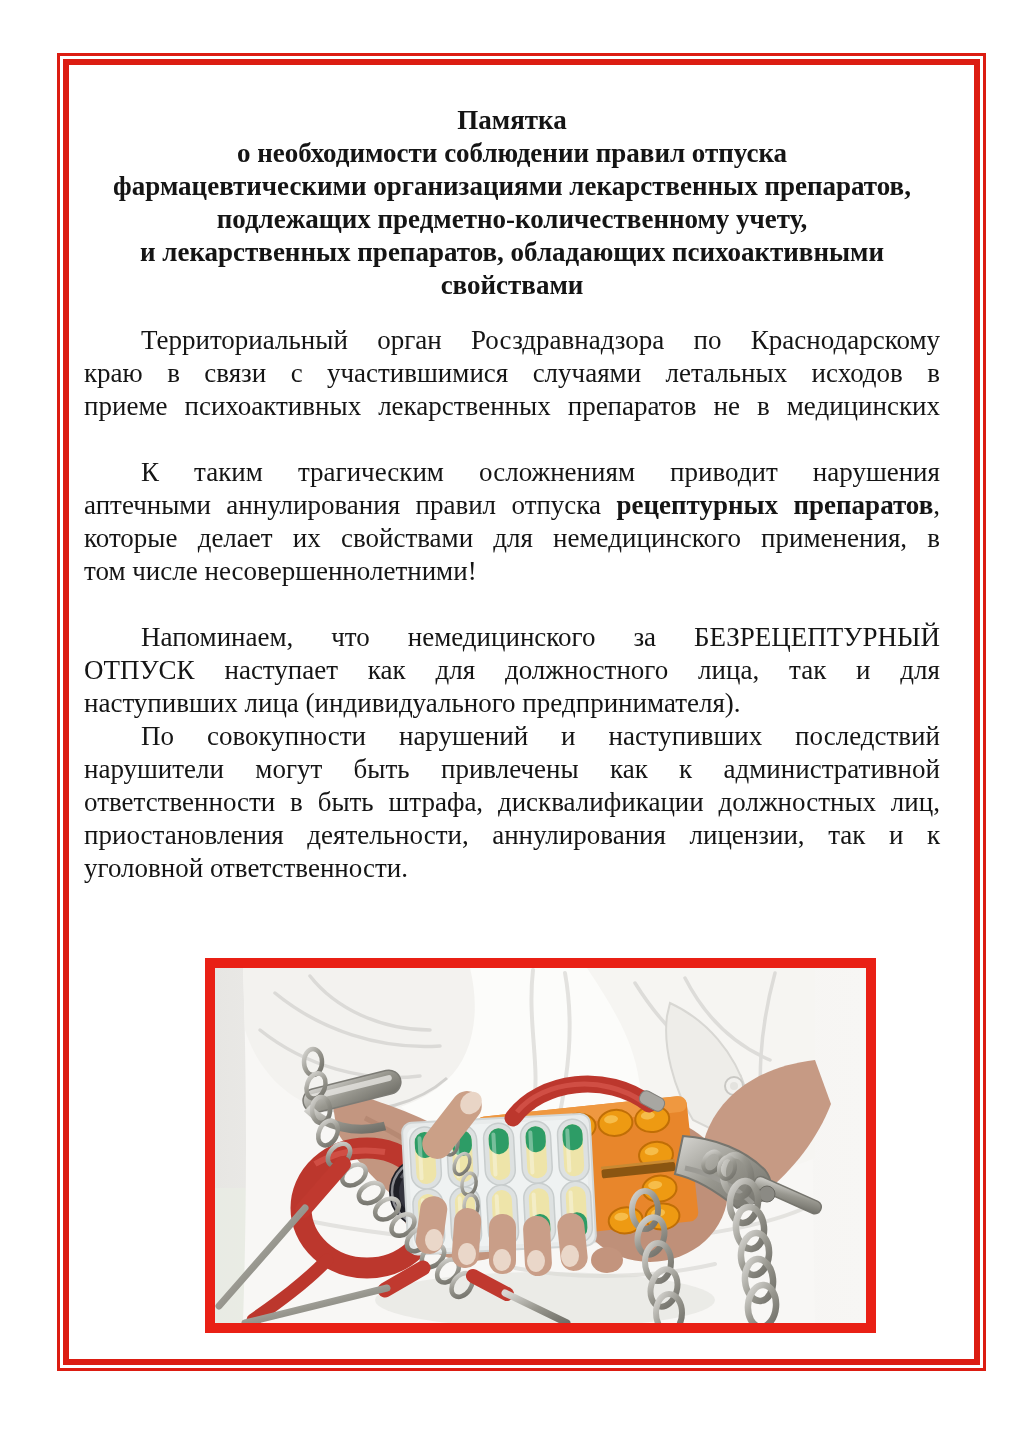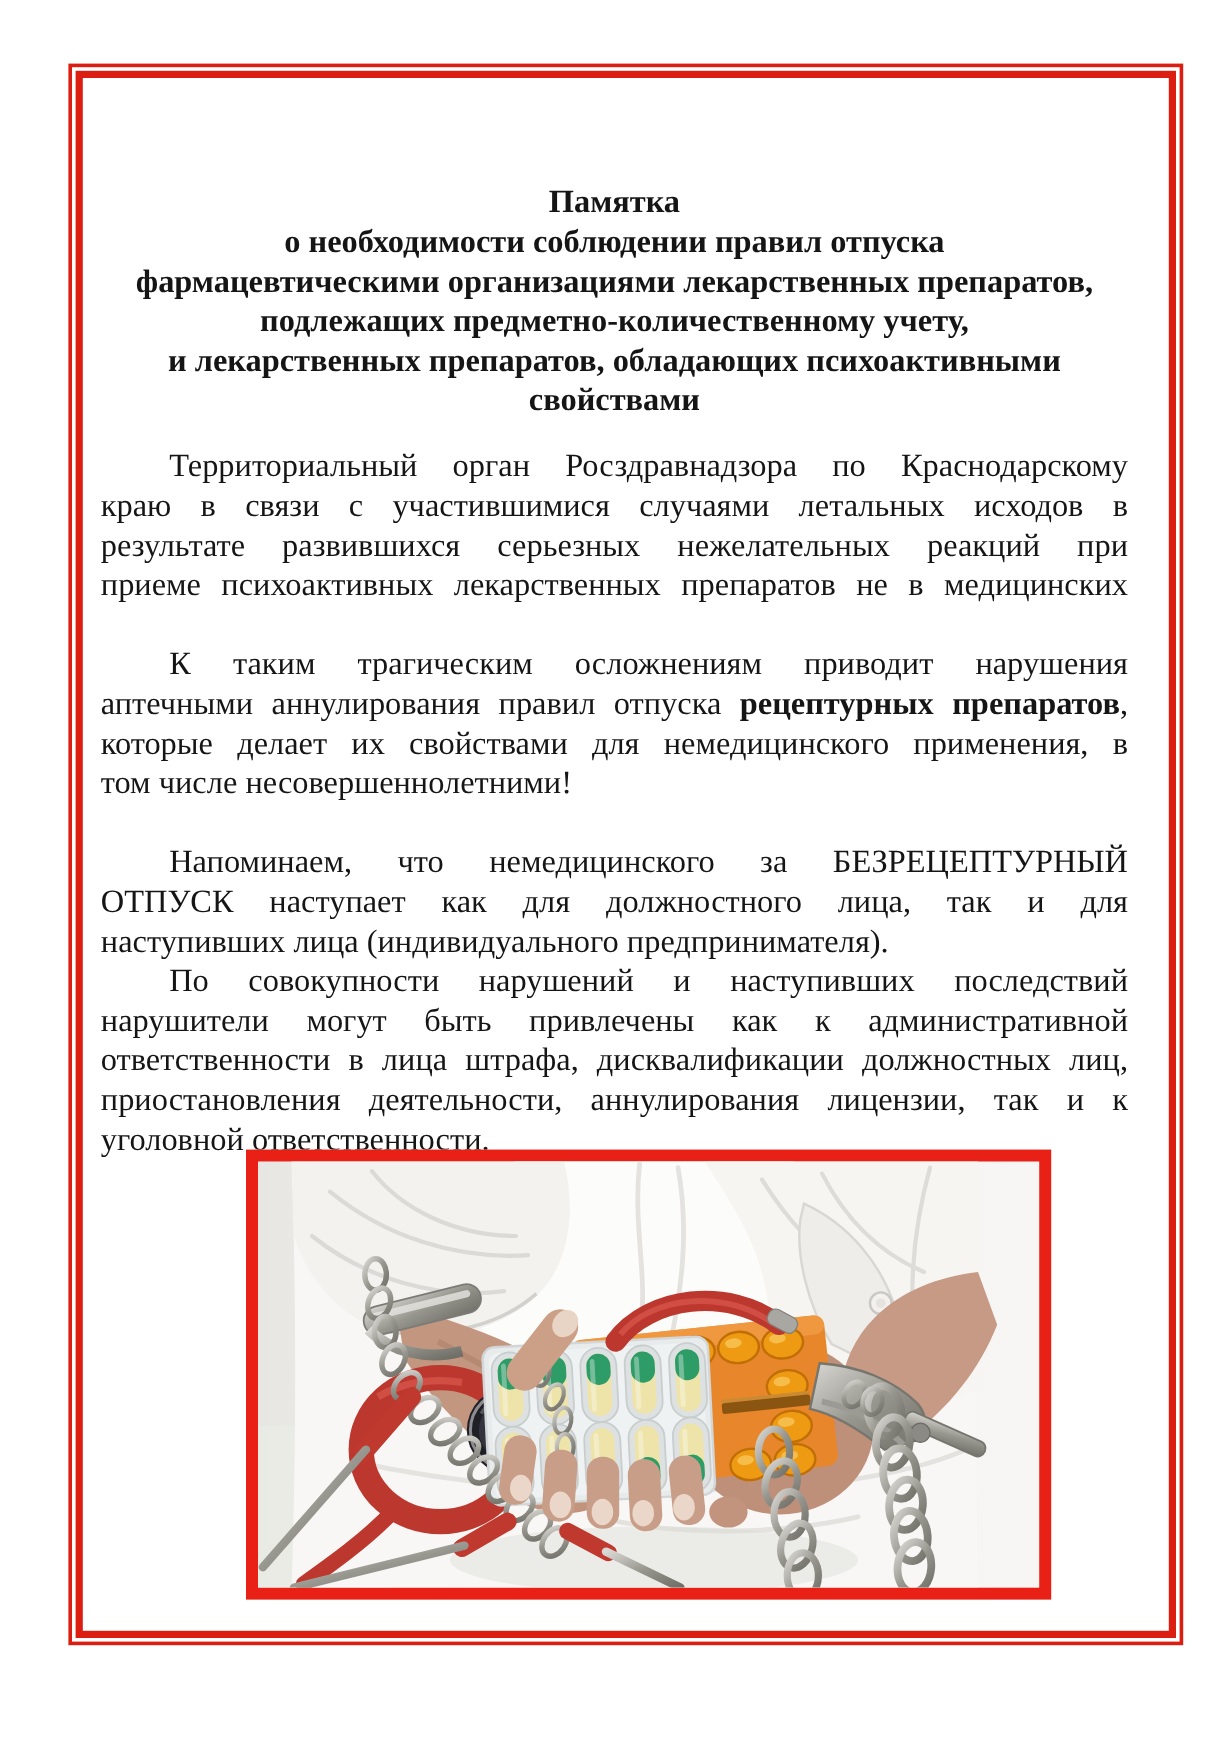--- a/index.html
+++ b/index.html
@@ -19,21 +19,21 @@
   .outer-frame{
     position:absolute;left:57px;top:53px;width:929px;height:1318px;
     border:3px solid var(--frame-red);box-sizing:border-box;
   }
   .inner-frame{
     position:absolute;left:3px;top:3px;right:3px;bottom:3px;
     border:6px solid var(--frame-red);
   }
   .content{
     position:absolute;left:84px;top:104px;width:856px;
-    font-size:27px;line-height:33px;margin-top:48px;
+    font-size:27px;line-height:33px;
   }
   .line{text-align:justify;}
   .line.just{text-align-last:justify;}
   .line.first{text-indent:57px;}
   .title-block .line{text-align:center;text-align-last:center;font-weight:bold;}
   .para{margin:0;}
   .para.gap-above{margin-top:33px;}
   .para.small-gap-above{margin-top:22px;}
   .photo-frame{
     position:absolute;left:205px;top:958px;width:671px;height:375px;
@@ -54,41 +54,40 @@
       <div class="line">о необходимости соблюдении правил отпуска</div>
       <div class="line">фармацевтическими организациями лекарственных препаратов,</div>
       <div class="line">подлежащих предметно-количественному учету,</div>
       <div class="line">и лекарственных препаратов, обладающих психоактивными</div>
       <div class="line">свойствами</div>
     </div>
 
   <div class="para small-gap-above">
       <div class="line just first">Территориальный орган Росздравнадзора по Краснодарскому</div>
       <div class="line just">краю в связи с участившимися случаями летальных исходов в</div>
-      <div class="line just">результате развившихся серьезных нежелательных реакций при</div>
       <div class="line just">приеме психоактивных лекарственных препаратов не в медицинских</div>
     </div>
 
   <div class="para gap-above">
       <div class="line just first">К таким трагическим осложнениям приводит нарушения</div>
       <div class="line just"><span>аптечными аннулирования правил отпуска </span><b>рецептурных препаратов</b><span>,</span></div>
       <div class="line just">которые делает их свойствами для немедицинского применения, в</div>
       <div class="line">том числе несовершеннолетними!</div>
     </div>
 
   <div class="para gap-above">
       <div class="line just first">Напоминаем, что немедицинского за БЕЗРЕЦЕПТУРНЫЙ</div>
       <div class="line just">ОТПУСК наступает как для должностного лица, так и для</div>
       <div class="line">наступивших лица (индивидуального предпринимателя).</div>
     </div>
 
   <div class="para">
       <div class="line just first">По совокупности нарушений и наступивших последствий</div>
       <div class="line just">нарушители могут быть привлечены как к административной</div>
-      <div class="line just">ответственности в лица штрафа, дисквалификации должностных лиц,</div>
+      <div class="line just">ответственности в быть штрафа, дисквалификации должностных лиц,</div>
       <div class="line just">приостановления деятельности, аннулирования лицензии, так и к</div>
       <div class="line">уголовной ответственности.</div>
     </div>
 </div>
 
 <figure class="photo-frame" style="margin:0">
   <svg viewBox="0 0 651 355" xmlns="http://www.w3.org/2000/svg" role="img">
     <defs>
       <linearGradient id="metalg" x1="0" y1="0" x2="1" y2="1">
         <stop offset="0" stop-color="#d9d8d4"></stop>

